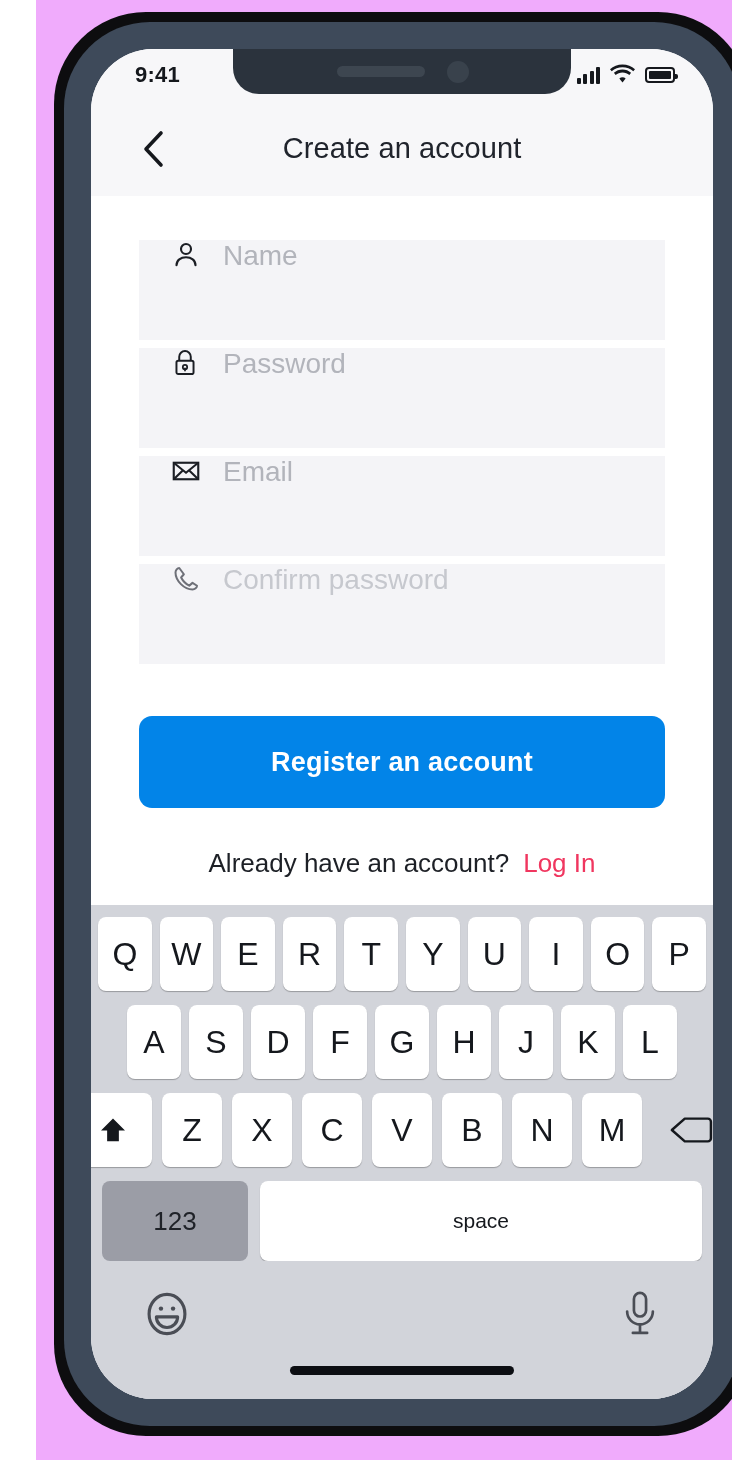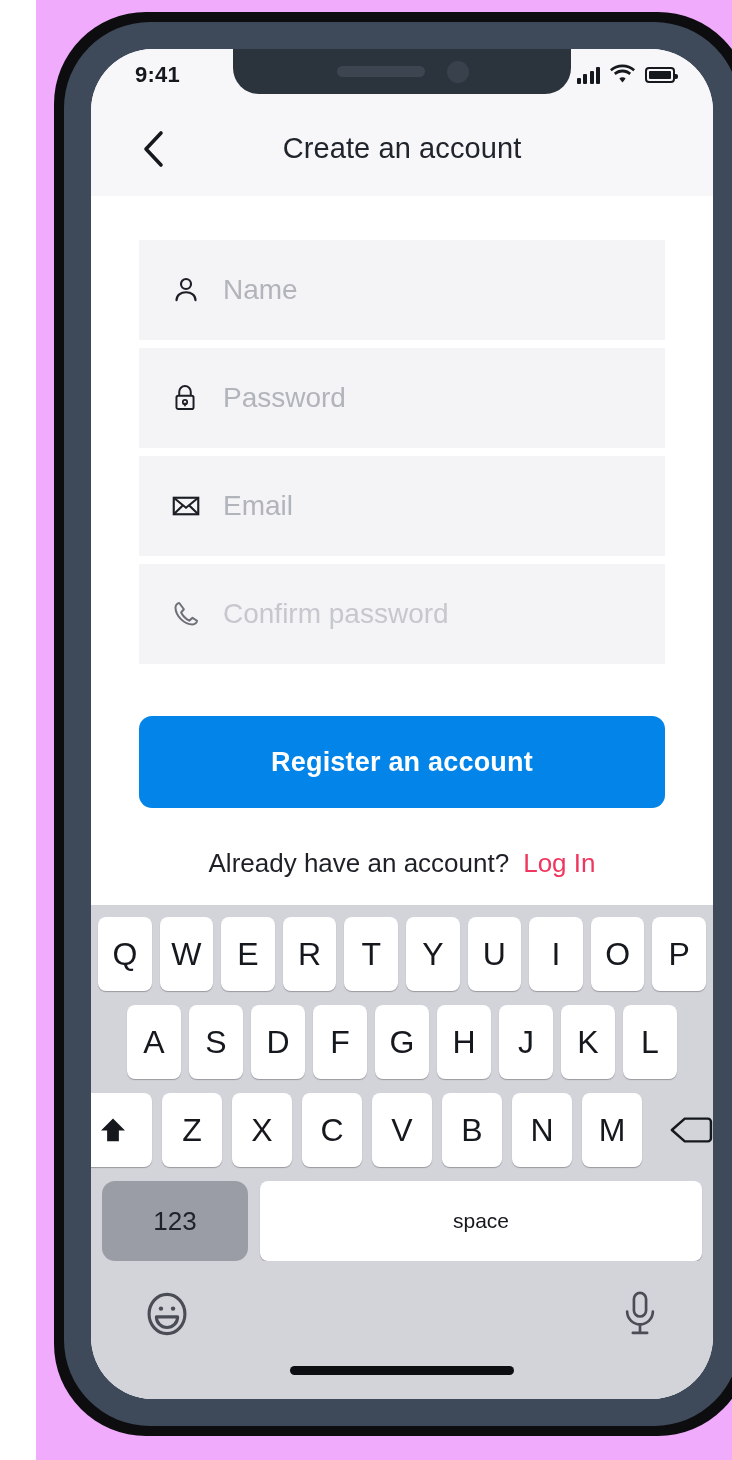--- a/index.html
+++ b/index.html
@@ -140,21 +140,21 @@
 
   
   .content {
     background: #ffffff;
     padding: 44px 48px 0 48px;
   }
   .field {
     height: 100px;
     background: #f4f4f7;
     display: flex;
-    align-items: center;
+    align-items: flex-start;
     padding-left: 32px;
     margin-bottom: 8px;
     cursor: text;
   }
   .field-icon {
     width: 40px;
     display: flex;
     align-items: center;
     justify-content: flex-start;
     flex: none;
@@ -228,21 +228,21 @@
   .kb-row-3 { gap: 10px; }
 
   .kb-row-4 { gap: 12px; margin-bottom: 0; padding: 0 4px; }
   .key.dark {
     background: #9b9da6;
     box-shadow: none;
     font-size: 26px;
     color: #1f2228;
     height: 80px;
   }
-  .key.num { flex: 0 0 146px; border-radius: 13px; }
+  .key.num { flex: 0 0 146px; }
   .key.space { flex: 1 1 auto; height: 80px; font-size: 21px; }
   .key.label-key { flex: 0 0 146px; }
 
   .kb-bottom {
     height: 100px;
     display: flex;
     align-items: center;
     justify-content: space-between;
     padding: 10px 44px 0 44px;
   }

